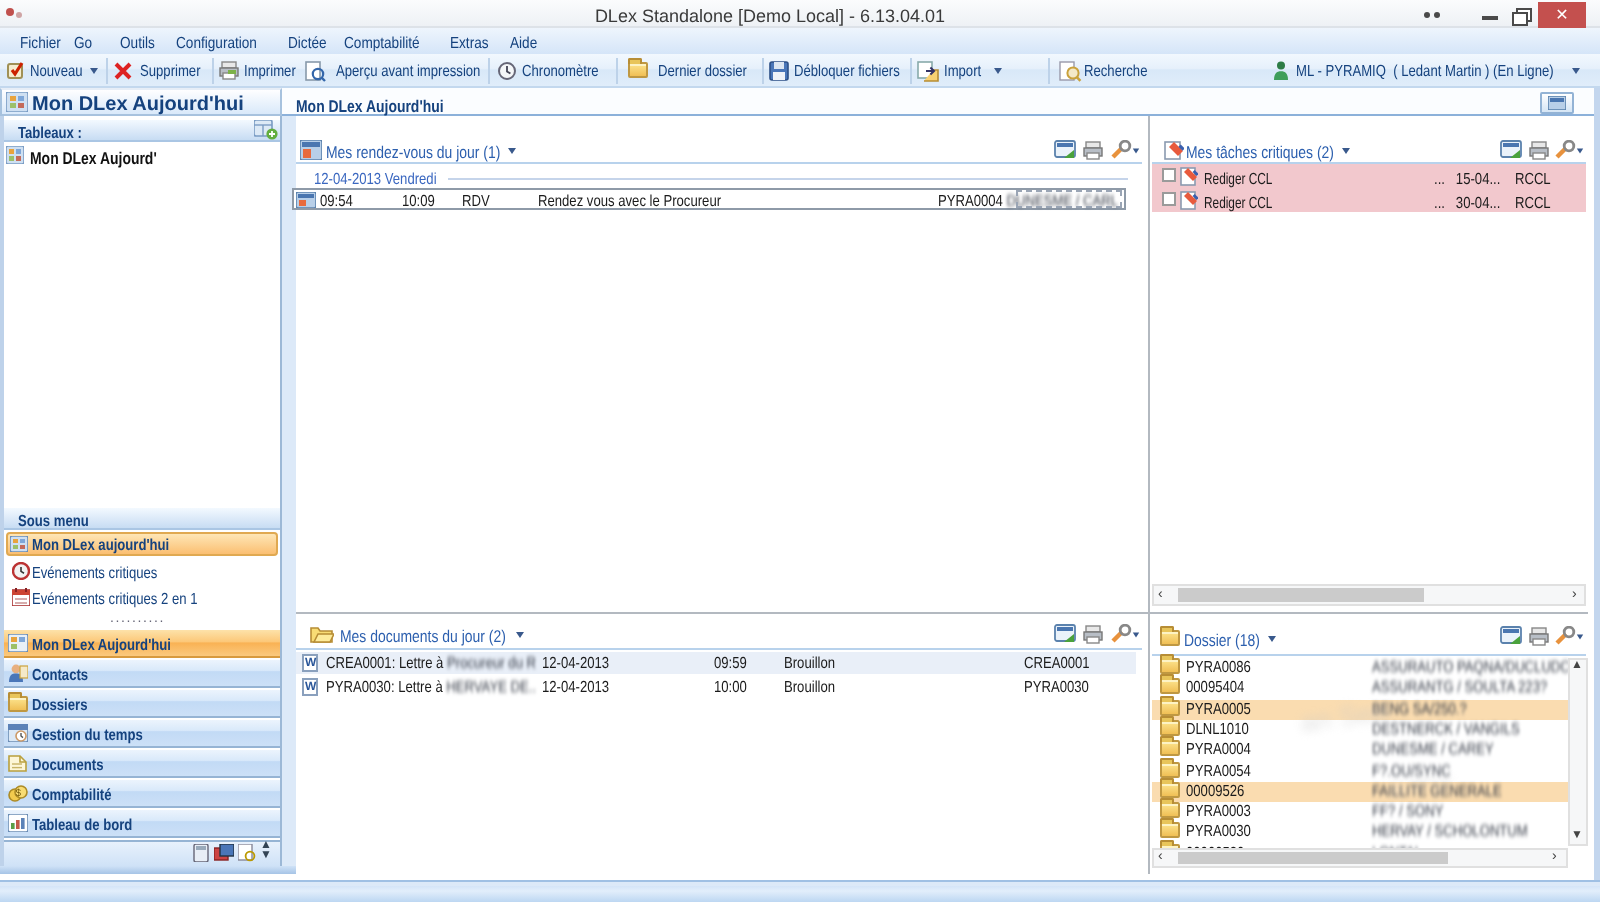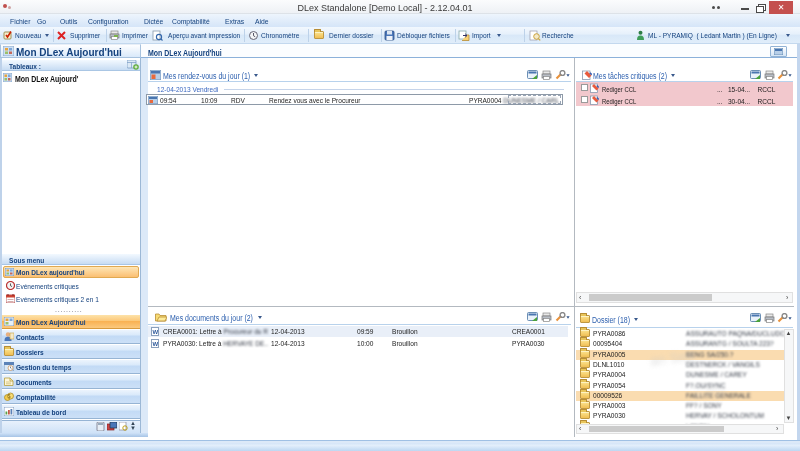--- a/index.html
+++ b/index.html
@@ -36,21 +36,21 @@
 .fold:before{content:"";position:absolute;left:-1px;top:-3px;width:5px;height:2px;background:#e8c55a;border:1px solid #b78d35;border-bottom:none;border-radius:1px 1px 0 0}
 .chk{width:7px;height:7px;background:#fff;border:1px solid #9a9a9a}
 .doc{width:8px;height:9px;background:#fff;border:1px solid #8aa0bd}
 .doc:before{content:"W";position:absolute;left:0.5px;top:1.5px;font-size:6px;color:#2b579a;font-weight:bold}
 .arrv{width:0;height:0;border-left:2.5px solid transparent;border-right:2.5px solid transparent;border-top:3px solid #39598c}
 </style></head><body>
 
 <div class="abs" id="title"></div>
 <div class="abs" style="left:3px;top:4px;width:4px;height:4px;background:#c0504d;border-radius:50%"></div>
 <div class="abs" style="left:8px;top:6px;width:3px;height:3px;background:#cfa4a4;border-radius:50%"></div>
-<div class="abs" style="left:-15px;top:2.5px;width:800px;text-align:center;font-size:9px;color:#3a3a3a"><span style="display:inline-block;white-space:nowrap">DLex Standalone [Demo Local] - 2.12.04.01</span></div>
+<div class="abs" style="left:-15px;top:2.5px;width:800px;text-align:center;font-size:9px;color:#3a3a3a"><span style="display:inline-block;white-space:nowrap">DLex Standalone [Demo Local] - 6.13.04.01</span></div>
 <div class="abs" style="left:712px;top:6px;width:3px;height:3px;background:#4a4a4a;border-radius:50%"></div>
 <div class="abs" style="left:717px;top:6px;width:3px;height:3px;background:#4a4a4a;border-radius:50%"></div>
 <div class="abs" style="left:741px;top:8px;width:8px;height:2px;background:#4a4a4a"></div>
 <div class="abs" style="left:758px;top:4px;width:8px;height:7px;border:1px solid #4a4a4a;background:#fff"></div>
 <div class="abs" style="left:756px;top:6px;width:8px;height:7px;border:1px solid #4a4a4a;background:#fff"></div>
 <div class="abs" id="closebtn">✕</div>
 
 <div class="abs" id="menubar">
 <span style="left:10px">Fichier</span>
     <span style="left:37px">Go</span>

